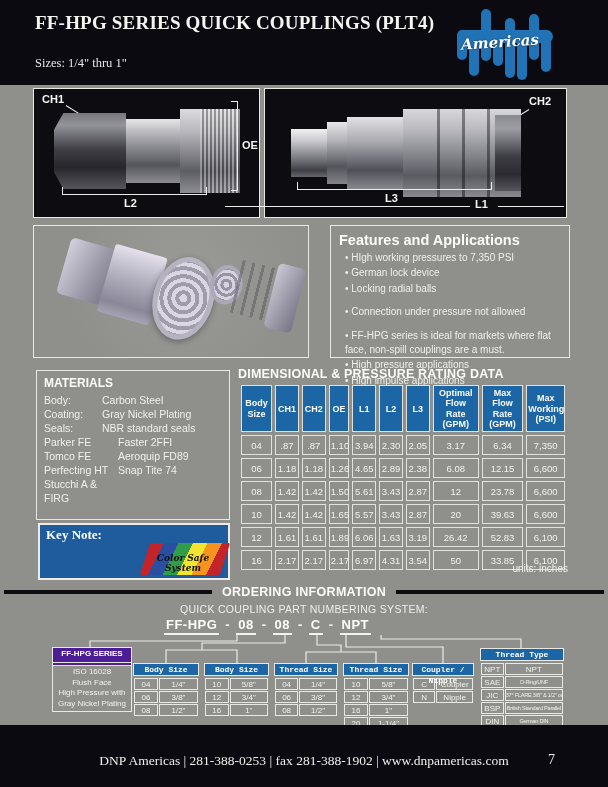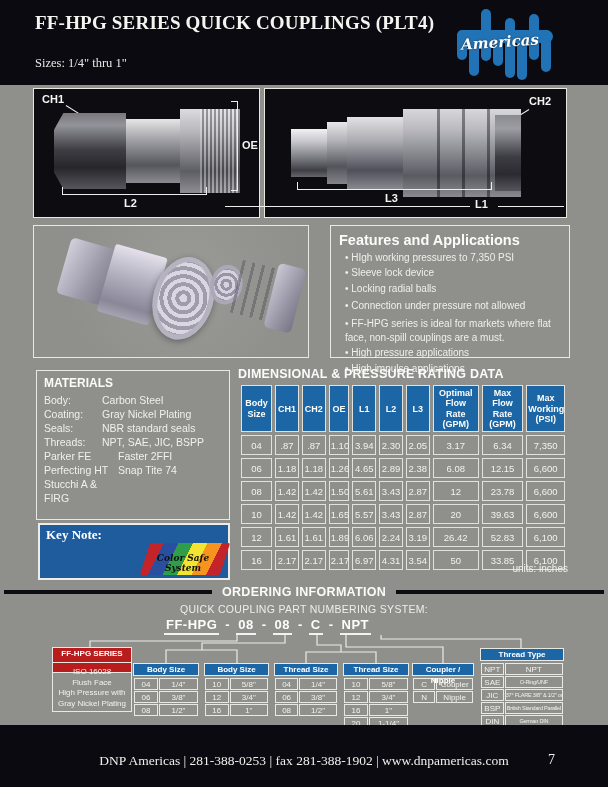--- a/index.html
+++ b/index.html
@@ -74,21 +74,21 @@
       background:repeating-linear-gradient(90deg,rgba(40,40,55,.28) 0 3px,transparent 3px 10px);}
   #rcB .hexB{left:62px;top:6px;width:28px;height:66px;border-radius:5px;
       background:linear-gradient(105deg,#ccc9d6 0%,#9794a4 60%,#787586 100%);}
 
   
   #features{left:330px;top:140px;width:240px;height:133px;padding:6px 8px;box-sizing:border-box;}
   #features h3{margin:0 0 3px 0;font-size:14.5px;color:#fbfbf9;}
   #features ul{margin:0;padding:0 0 0 6px;list-style:none;}
   #features li{font-size:10px;color:#efefec;line-height:1.38;margin-bottom:1.5px;}
   #features li::before{content:"• ";}
-  #features li.gap{margin-top:4px;}
+  #features li.gap{margin-top:10px;}
 
   
   #materials{left:36px;top:285px;width:194px;height:150px;padding:5px 7px;box-sizing:border-box;}
   .mat-title{font-size:12px;font-weight:bold;color:#fbfbf9;margin-bottom:3px;}
   .mat-row{display:flex;font-size:10.5px;color:#f0f0ec;line-height:14px;}
   .mat-row .lab{width:58px;flex:none;}
   .mi-row{display:flex;font-size:10.5px;color:#f0f0ec;line-height:14px;}
   .mi-row .l{width:74px;flex:none;}
 
   
@@ -116,28 +116,28 @@
   #ord-head .bar{flex:1;height:4px;background:#0c0c12;}
   #ord-head .t{margin:0 10px;font-size:12.5px;font-weight:bold;color:#fbfbf9;letter-spacing:.3px;}
   #ord-sub{left:0;top:518px;width:608px;text-align:center;font-size:10.5px;color:#eeeeea;letter-spacing:.3px;}
   #partnum{left:0;top:532px;width:535px;display:flex;justify-content:center;color:#fdfdfb;
       font-size:13px;font-weight:bold;letter-spacing:.5px;}
   #partnum .seg{border-bottom:2px solid #f2f2ee;padding:0 2px 1px 2px;}
   #partnum .sep{padding:0 6px;}
   #connectors{left:0;top:548px;}
 
   
-  .blue-head{position:absolute;background:#b91c1c;border:1px solid #e9e9e4;box-sizing:border-box;
-      color:#fff;font-size:8px;font-weight:bold;text-align:center;line-height:11px;height:26px;}
+  .blue-head{position:absolute;background:#4c1d95;border:1px solid #e9e9e4;box-sizing:border-box;
+      color:#fff;font-size:8px;font-weight:bold;text-align:center;line-height:11px;height:19px;}
   #series-head{left:52px;top:562px;width:80px;}
   #series-body{left:52px;top:577px;width:80px;height:50px;border:1px solid #e9e9e4;box-sizing:border-box;
       font-size:8px;color:#f2f2ee;text-align:center;line-height:10.5px;padding-top:4px;}
   .mini{position:absolute;}
   .mini .mh{background:#1d66a6;border:1px solid #e9e9e4;color:#fff;font-size:8px;font-weight:bold;
-      text-align:center;line-height:11px;height:11px;box-sizing:content-box;margin-bottom:1px;}
+      text-align:center;line-height:11px;height:11px;box-sizing:content-box;margin-bottom:1px;font-family:Liberation Mono, monospace;}
   .mini table{border-collapse:separate;border-spacing:1px;width:100%;table-layout:fixed;}
   .mini td{border:1px solid #e9e9e4;color:#f2f2ee;font-size:8px;text-align:center;height:10px;padding:0;}
   .mini td.tiny{font-size:5.5px;letter-spacing:-.2px;overflow:hidden;white-space:nowrap;}
   #t1{left:133px;top:578px;width:66px;} #t2{left:204px;top:578px;width:65px;}
   #t3{left:274px;top:578px;width:64px;} #t4{left:343px;top:578px;width:66px;}
   #t5{left:412px;top:578px;width:62px;} #t6{left:480px;top:563px;width:84px;}
   .c40{width:38%;} .c60{width:62%;} .c28{width:28%;} .c72{width:72%;}
 
   
   #footer{left:0;top:725px;width:608px;height:62px;background:#0a0a10;}
@@ -219,21 +219,21 @@
         <div class="rc bodyB"></div>
         <div class="rc ribsB"></div>
         <div class="rc hexB"></div>
       </div>
     </div>
 
     <div class="panel" id="features">
       <h3>Features and Applications</h3>
       <ul>
         <li>HIgh working pressures to 7,350 PSI</li>
-        <li>Sleeve lock device</li>
+        <li>German lock device</li>
         <li>Locking radial balls</li>
         <li class="gap">Connection under pressure not allowed</li>
         <li class="gap">FF-HPG series is ideal for markets where flat face, non-spill couplings are a must.</li>
         <li>High pressure applications</li>
         <li>High impulse applications</li>
       </ul>
     </div>
 
     <div class="panel" id="materials">
       <div class="mat-title">MATERIALS</div>
@@ -242,27 +242,27 @@
         <span>Carbon Steel</span>
       </div>
       <div class="mat-row">
         <span class="lab">Coating:</span>
         <span>Gray Nickel Plating</span>
       </div>
       <div class="mat-row">
         <span class="lab">Seals:</span>
         <span>NBR standard seals</span>
       </div>
-      <div class="mat-row">
-        <span class="lab">Threads:</span>
-        <span>NPT, SAE, JIC, BSPP</span>
-      </div>
       <div class="mi-row">
         <span class="l">Parker FE</span>
         <span>Faster 2FFI</span>
+      </div>
+      <div class="mi-row">
+        <span class="l">Tomco FE</span>
+        <span>Aeroquip FD89</span>
       </div>
       <div class="mi-row">
         <span class="l">Perfecting HT</span>
         <span>Snap Tite 74</span>
       </div>
       <div class="mi-row">
         <span class="l">Stucchi A &amp; FIRG</span>
         <span></span>
       </div>
     </div>
@@ -350,21 +350,21 @@
             <td>20</td>
             <td>39.63</td>
             <td>6,600</td>
       </tr>
       <tr>
         <td>12</td>
             <td>1.61</td>
             <td>1.61</td>
             <td>1.89</td>
             <td>6.06</td>
-            <td>2.24</td>
+            <td>1.63</td>
             <td>3.19</td>
             <td>26.42</td>
             <td>52.83</td>
             <td>6,100</td>
       </tr>
       <tr>
         <td>16</td>
             <td>2.17</td>
             <td>2.17</td>
             <td>2.17</td>

